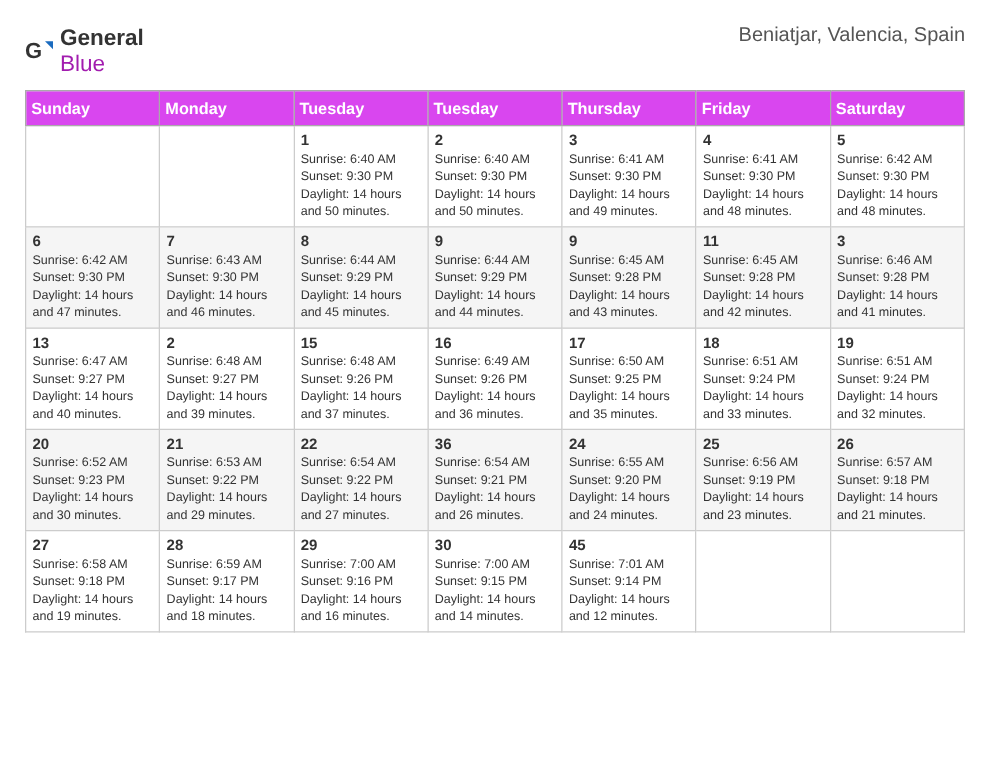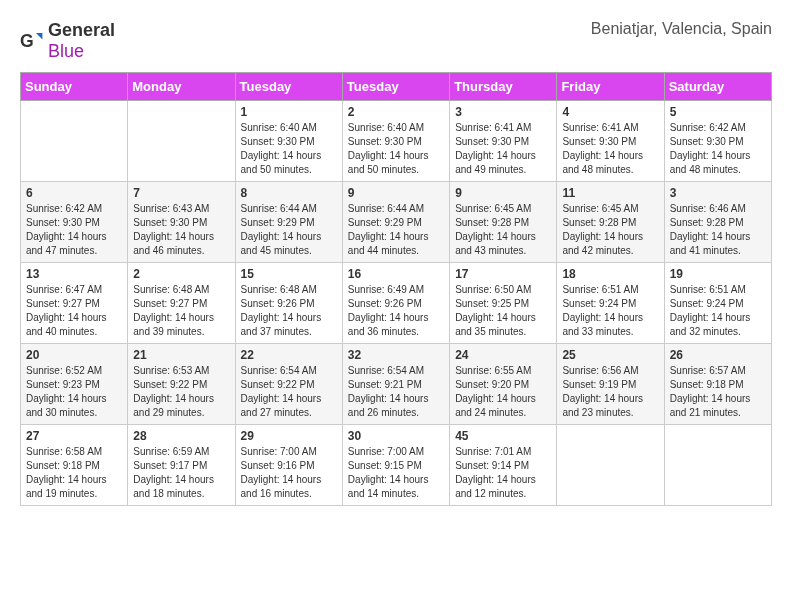--- a/index.html
+++ b/index.html
@@ -212,21 +212,21 @@
         </td>
         <td>
           <div class="day-number">21</div>
           <div class="day-info">Sunrise: 6:53 AM<br>Sunset: 9:22 PM<br>Daylight: 14 hours and 29 minutes.</div>
         </td>
         <td>
           <div class="day-number">22</div>
           <div class="day-info">Sunrise: 6:54 AM<br>Sunset: 9:22 PM<br>Daylight: 14 hours and 27 minutes.</div>
         </td>
         <td>
-          <div class="day-number">32</div>
+          <div class="day-number">36</div>
           <div class="day-info">Sunrise: 6:54 AM<br>Sunset: 9:21 PM<br>Daylight: 14 hours and 26 minutes.</div>
         </td>
         <td>
           <div class="day-number">24</div>
           <div class="day-info">Sunrise: 6:55 AM<br>Sunset: 9:20 PM<br>Daylight: 14 hours and 24 minutes.</div>
         </td>
         <td>
           <div class="day-number">25</div>
           <div class="day-info">Sunrise: 6:56 AM<br>Sunset: 9:19 PM<br>Daylight: 14 hours and 23 minutes.</div>
         </td>

